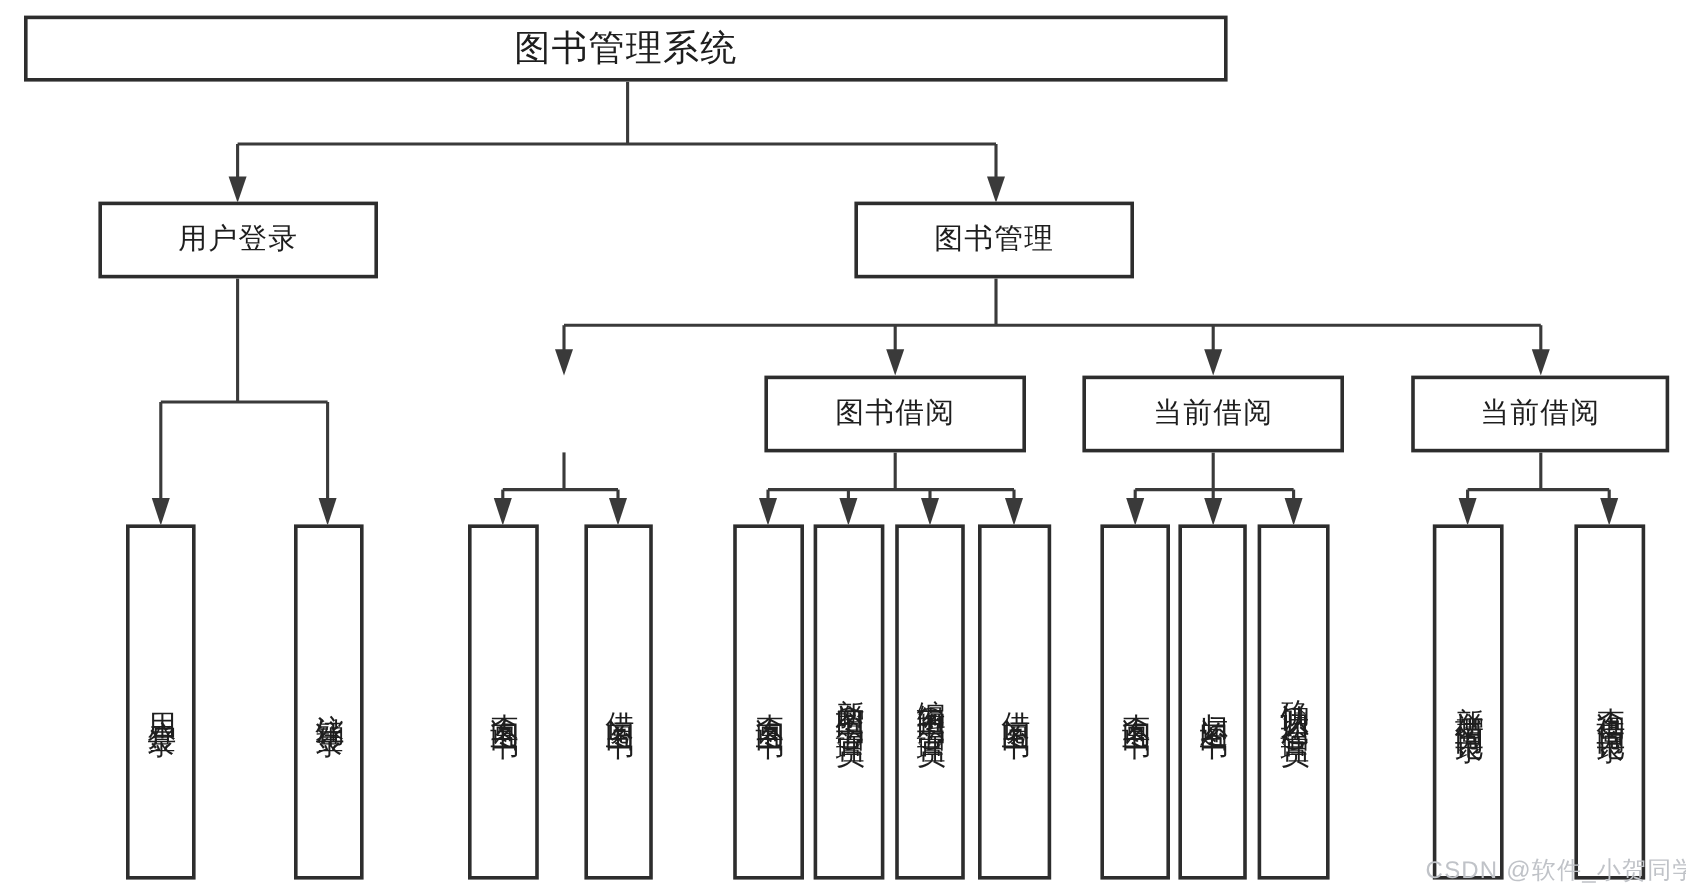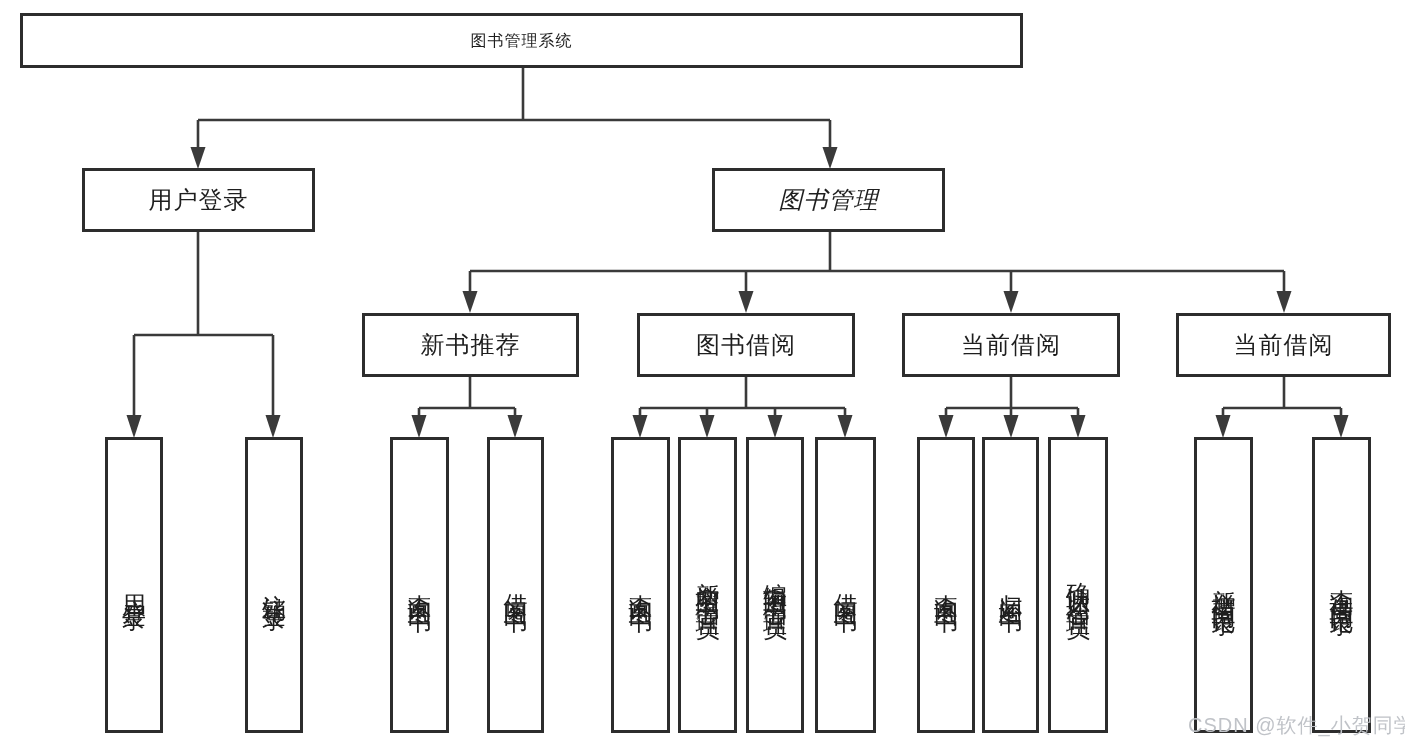--- a/index.html
+++ b/index.html
@@ -10,21 +10,21 @@
   #canvas{position:absolute;inset:0;width:1405px;height:747px;background:var(--background,#fff);}
   #wires{position:absolute;left:0;top:0;width:1405px;height:747px;}
   .connector-line{stroke:var(--line,#3a3a3a);stroke-width:2.6;fill:none;}
   .arrow-head{fill:var(--line,#363636);stroke:none;}
   .node{
     position:absolute;box-sizing:border-box;background:#fff;
     border:3px solid var(--border,#2d2d2d);
     display:flex;align-items:center;justify-content:center;
     color:var(--text,#1e1e1e);line-height:1;white-space:nowrap;
   }
-  .title-node{font-size:16px;letter-spacing:1px;font-family:Liberation Serif, serif;}
+  .title-node{font-size:30px;letter-spacing:1px;font-family:Liberation Serif, serif;}
   .h-node{font-size:24px;letter-spacing:1px;}
   .v-node{
     writing-mode:vertical-rl;text-orientation:mixed;
     font-size:24px;letter-spacing:5px;
   }
   .watermark{
     position:absolute;left:1188px;top:712px;
     font-size:20px;color:var(--watermark,#c0c3c8);
     letter-spacing:1px;white-space:nowrap;
   }
@@ -92,23 +92,22 @@
     <path class="connector-line" d="M1223,408 H1341"></path>
     <path class="connector-line" d="M1223,408 V417"></path>
     <polygon class="arrow-head" points="1215.5,415 1230.5,415 1223,438"></polygon>
     <path class="connector-line" d="M1341,408 V417"></path>
     <polygon class="arrow-head" points="1333.5,415 1348.5,415 1341,438"></polygon>
   </svg>
 
   <div class="node title-node" style="left:20px;top:13px;width:1003px;height:55px;">图书管理系统</div>
 
   <div class="node h-node" style="left:82px;top:168px;width:233px;height:64px;">用户登录</div>
-  <div class="node h-node" style="left:712px;top:168px;width:233px;height:64px;font-style:italic;">图书管理</div>
+  <div class="node h-node" style="left:712px;top:168px;width:233px;height:64px;">图书管理</div>
 
-  <div class="node h-node" style="left:362px;top:313px;width:217px;height:64px;">新书推荐</div>
   <div class="node h-node" style="left:902px;top:313px;width:218px;height:64px;">当前借阅</div>
   <div class="node h-node" style="left:637px;top:313px;width:218px;height:64px;">图书借阅</div>
   <div class="node h-node" style="left:1176px;top:313px;width:215px;height:64px;">当前借阅</div>
 
   <div class="node v-node" style="left:105px;top:437px;width:58px;height:296px;">用户登录</div>
   <div class="node v-node" style="left:245px;top:437px;width:58px;height:296px;">注销登录</div>
 
   <div class="node v-node" style="left:390px;top:437px;width:59px;height:296px;">查询图书</div>
   <div class="node v-node" style="left:487px;top:437px;width:57px;height:296px;">借阅图书</div>
 

